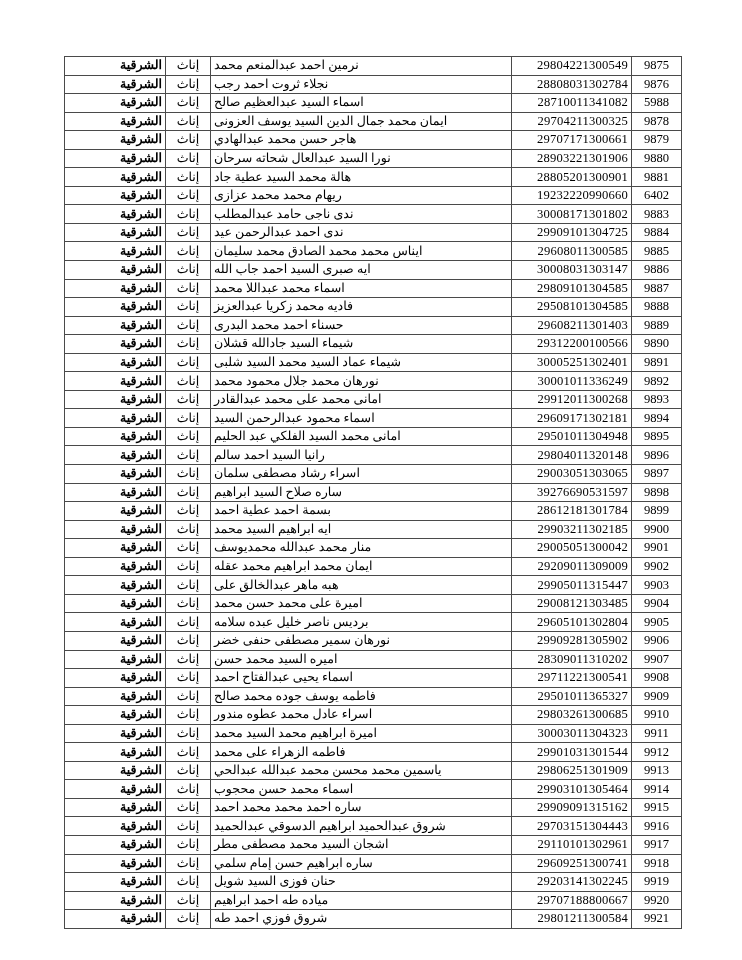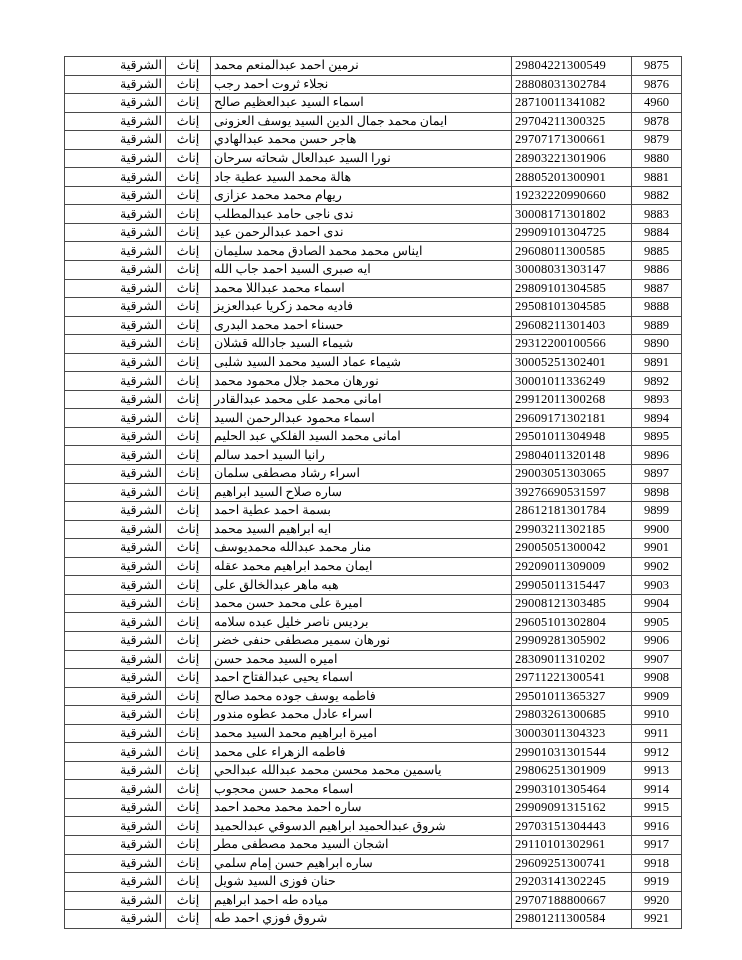--- a/index.html
+++ b/index.html
@@ -54,37 +54,38 @@
     white-space: nowrap;
     overflow: hidden;
   }
 
   
   td.gov {
     text-align: right;
     direction: rtl;
     font-size: 12.2px;
     padding-right: 5px;
+    font-weight: bold;
   }
   td.gen {
     text-align: center;
     direction: rtl;
     font-size: 12.2px;
     padding-right: 4px;
   }
   td.name {
     text-align: left;
     direction: rtl;
     font-size: 12.8px;
     padding-right: 4px;
     border-left-width: 2px;
     border-left-color: #000;
   }
   td.nid {
-    text-align: left;
+    text-align: right;
     direction: ltr;
     font-size: 13.4px;
     letter-spacing: 0.2px;
     border-left: 1px solid #4a4a4a;
     border-right: 2px solid #000;
   }
   td.seq {
     text-align: center;
     direction: ltr;
     font-size: 13.4px;
@@ -121,21 +122,21 @@
             <td class="gen">إناث</td>
             <td class="name">نجلاء ثروت احمد رجب</td>
             <td class="nid">28808031302784</td>
             <td class="seq">9876</td>
           </tr>
           <tr>
             <td class="gov">الشرقية</td>
             <td class="gen">إناث</td>
             <td class="name">اسماء السيد عبدالعظيم صالح</td>
             <td class="nid">28710011341082</td>
-            <td class="seq">4960</td>
+            <td class="seq">5988</td>
           </tr>
           <tr>
             <td class="gov">الشرقية</td>
             <td class="gen">إناث</td>
             <td class="name">ايمان محمد جمال الدين السيد يوسف العزونى</td>
             <td class="nid">29704211300325</td>
             <td class="seq">9878</td>
           </tr>
           <tr>
             <td class="gov">الشرقية</td>
@@ -156,21 +157,21 @@
             <td class="gen">إناث</td>
             <td class="name">هالة محمد السيد عطية جاد</td>
             <td class="nid">28805201300901</td>
             <td class="seq">9881</td>
           </tr>
           <tr>
             <td class="gov">الشرقية</td>
             <td class="gen">إناث</td>
             <td class="name">ريهام محمد محمد عزازى</td>
             <td class="nid">19232220990660</td>
-            <td class="seq">9882</td>
+            <td class="seq">6402</td>
           </tr>
           <tr>
             <td class="gov">الشرقية</td>
             <td class="gen">إناث</td>
             <td class="name">ندى ناجى حامد عبدالمطلب</td>
             <td class="nid">30008171301802</td>
             <td class="seq">9883</td>
           </tr>
           <tr>
             <td class="gov">الشرقية</td>

